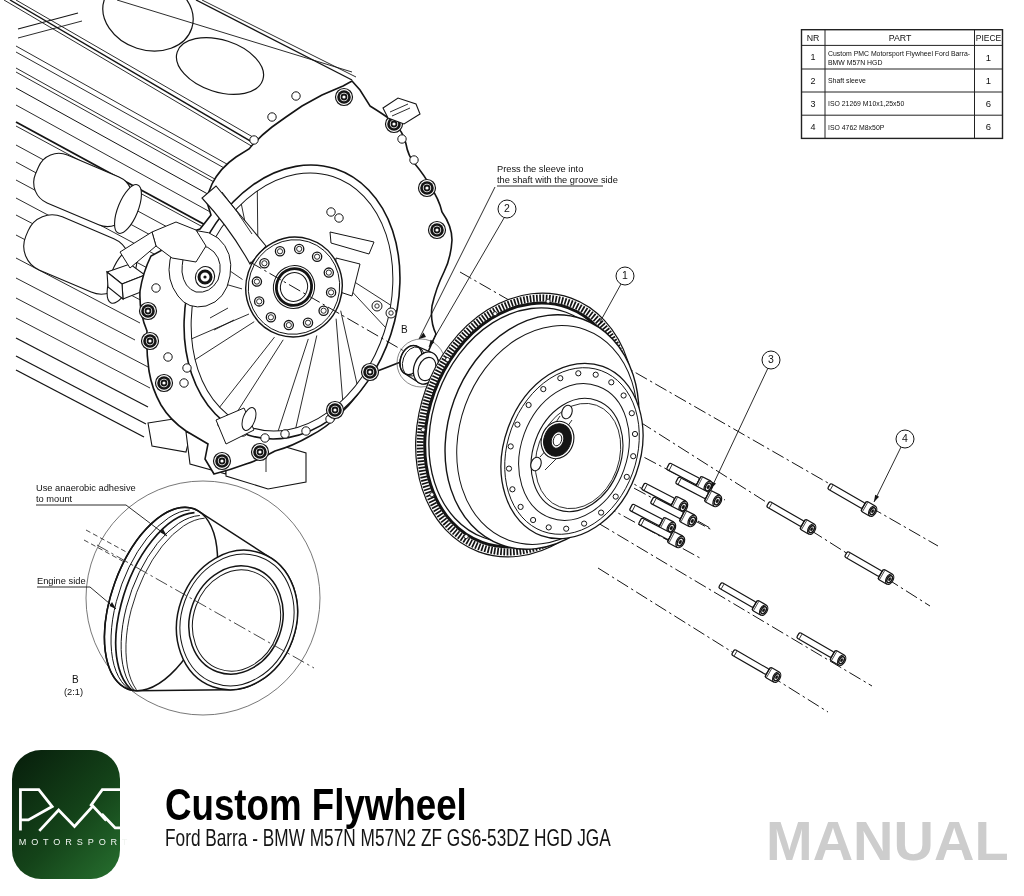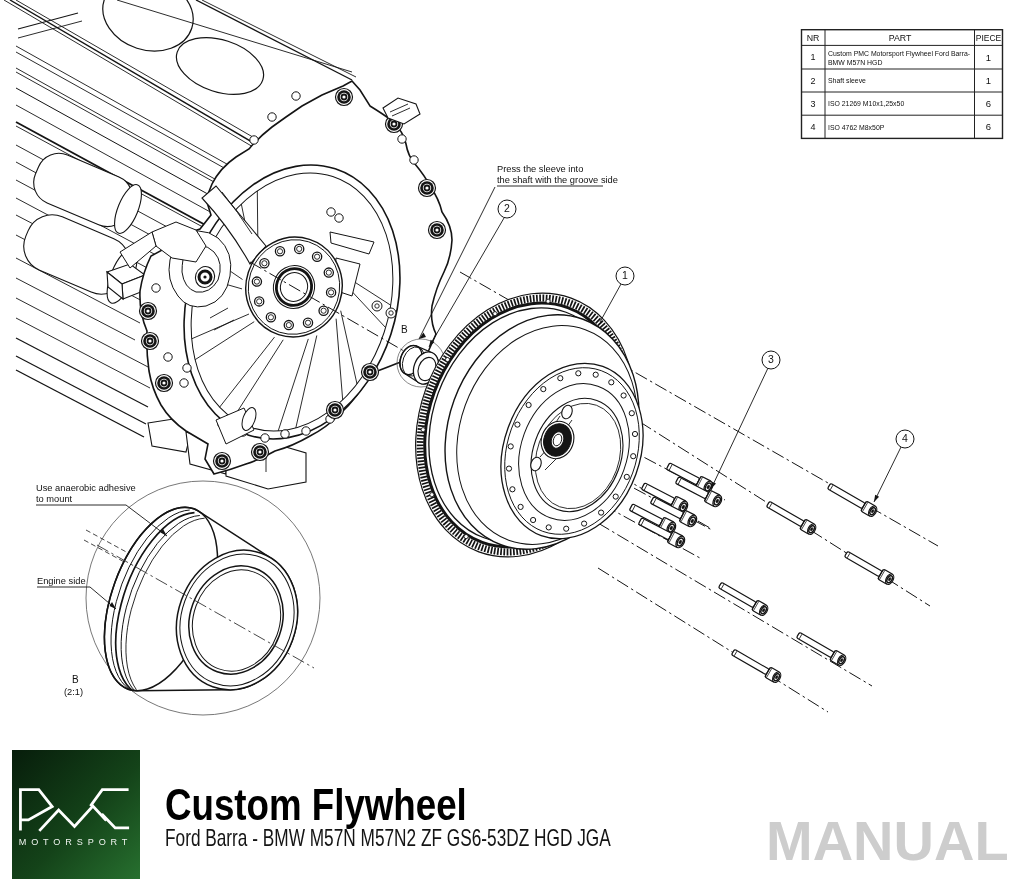--- a/index.html
+++ b/index.html
@@ -1,19 +1,19 @@
 <!DOCTYPE html>
 <html><head>
 <meta charset="utf-8">
 <style>
 html,body{margin:0;padding:0;background:#fff;width:1024px;height:896px;overflow:hidden;}
 body{font-family:"Liberation Sans",sans-serif;position:relative;}
 #footer{position:absolute;left:0;top:740px;width:1024px;height:156px;}
-#logo{position:absolute;left:12px;top:10px;width:128px;height:129px;
- background:linear-gradient(135deg,#071d0b 0%,#144319 55%,#27702f 100%);}
+#logo{position:absolute;left:12px;top:10px;width:108px;height:129px;
+ background:linear-gradient(135deg,#071d0b 0%,#144319 55%,#27702f 100%);border-radius:29px;}
 #title{position:absolute;left:165px;top:43px;font-size:44px;font-weight:bold;color:#000;
  line-height:1;transform:scaleX(0.834);transform-origin:0 0;white-space:nowrap;}
 #subtitle{position:absolute;left:165px;top:86px;font-size:23.8px;color:#141414;
  line-height:1;transform:scaleX(0.725);transform-origin:0 0;white-space:nowrap;}
 #manual{position:absolute;left:766px;top:74px;font-size:55px;font-weight:bold;color:#cdcdcd;
  line-height:1;transform:scaleX(1.018);transform-origin:0 0;white-space:nowrap;}
 </style>
 </head>
 <body>
 <svg width="1024" height="740" viewBox="0 0 1024 740">

